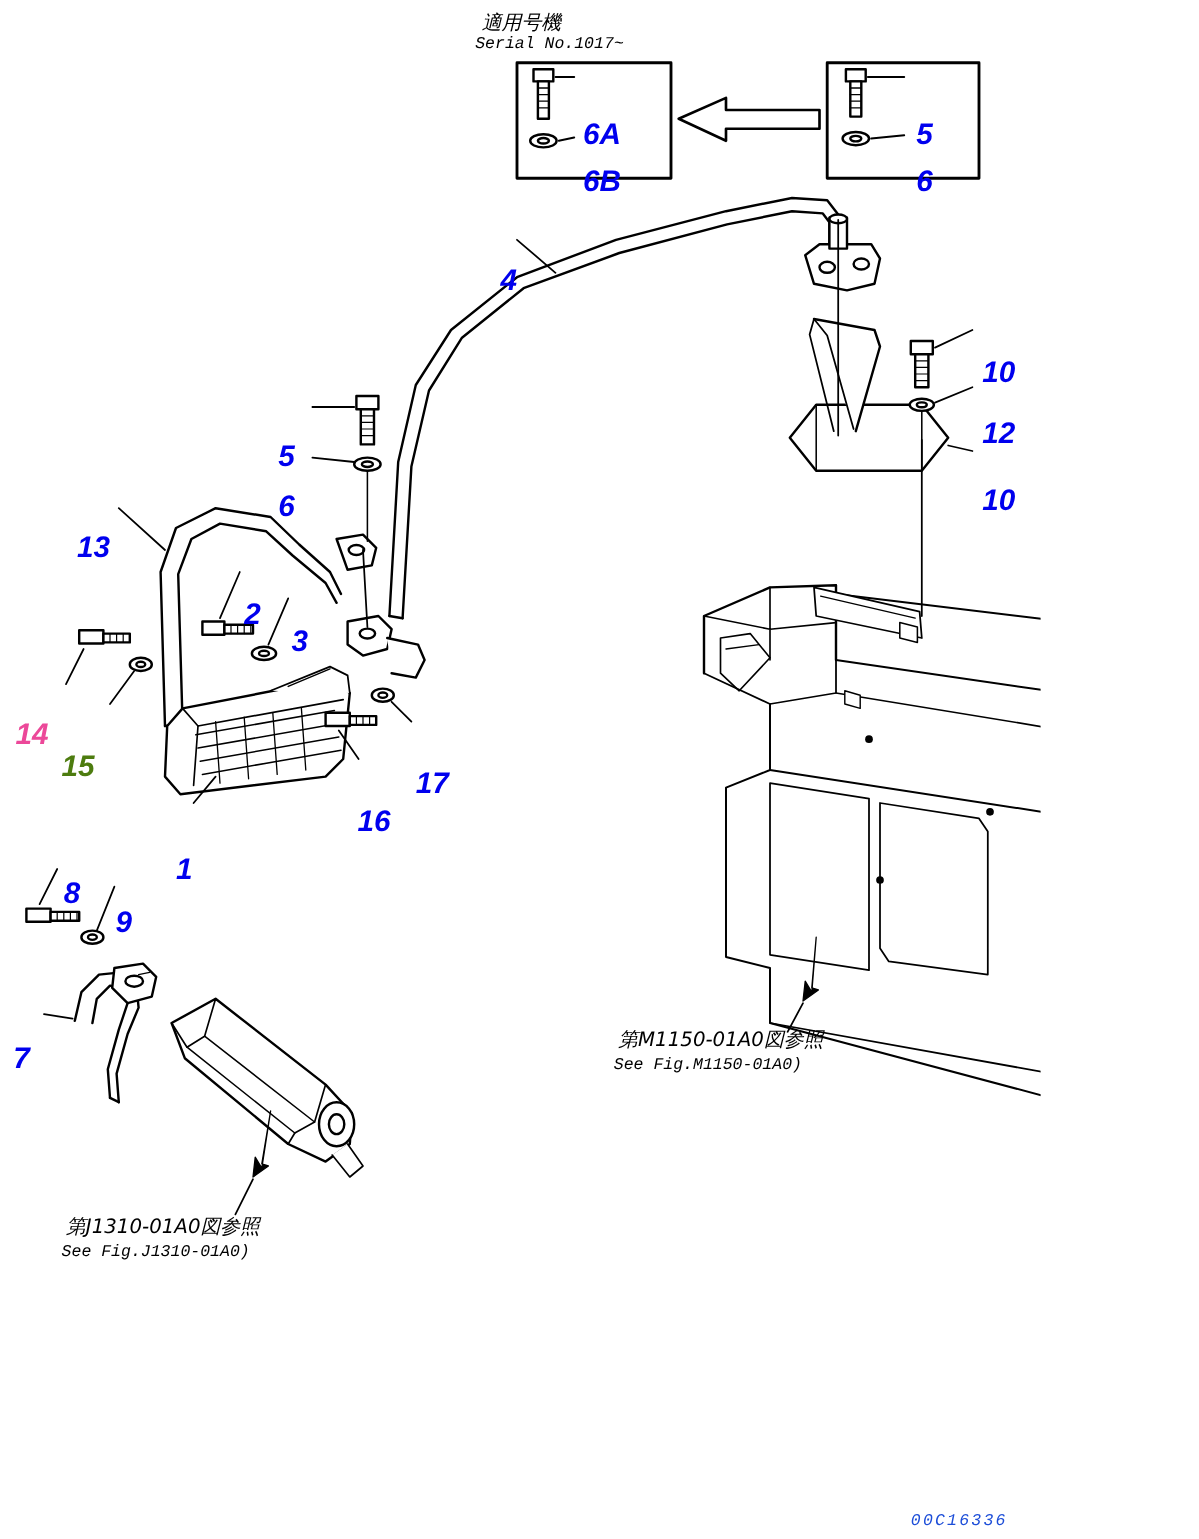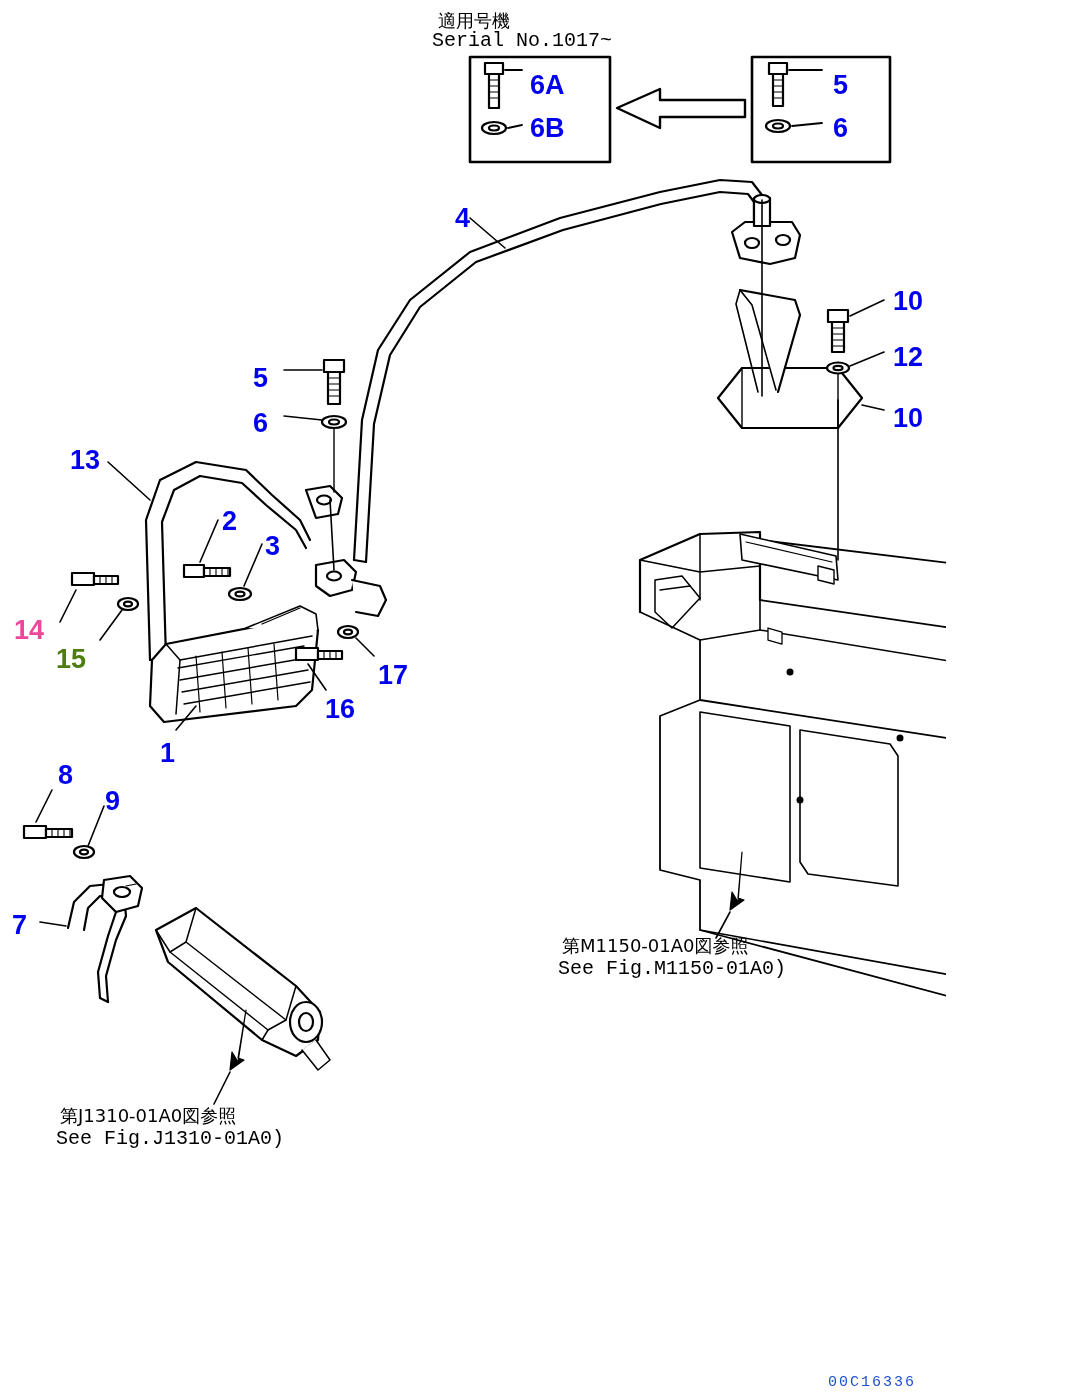--- a/index.html
+++ b/index.html
@@ -7,35 +7,37 @@
     padding: 0;
     background: #ffffff;
   }
   #page {
     position: relative;
     width: 946px;
     height: 1399px;
     background: #ffffff;
     overflow: hidden;
     font-family: "Liberation Sans", sans-serif;
+    font-style: italic;
   }
   .label {
     position: absolute;
     color: #0000ee;
     font-weight: bold;
     font-family: "Liberation Sans", sans-serif;
     font-size: 27px;
     line-height: 1;
     white-space: nowrap;
+    margin-top: 37px;
   }
   .note {
     position: absolute;
     color: #000000;
     font-family: "Liberation Mono", monospace;
-    font-size: 20px;
+    font-size: 15px;
     line-height: 22px;
     white-space: pre;
   }
   .note.jp {
     font-family: "DejaVu Sans", sans-serif;
     font-size: 18px;
   }
   .corner-code {
     position: absolute;
     right: 30px;

